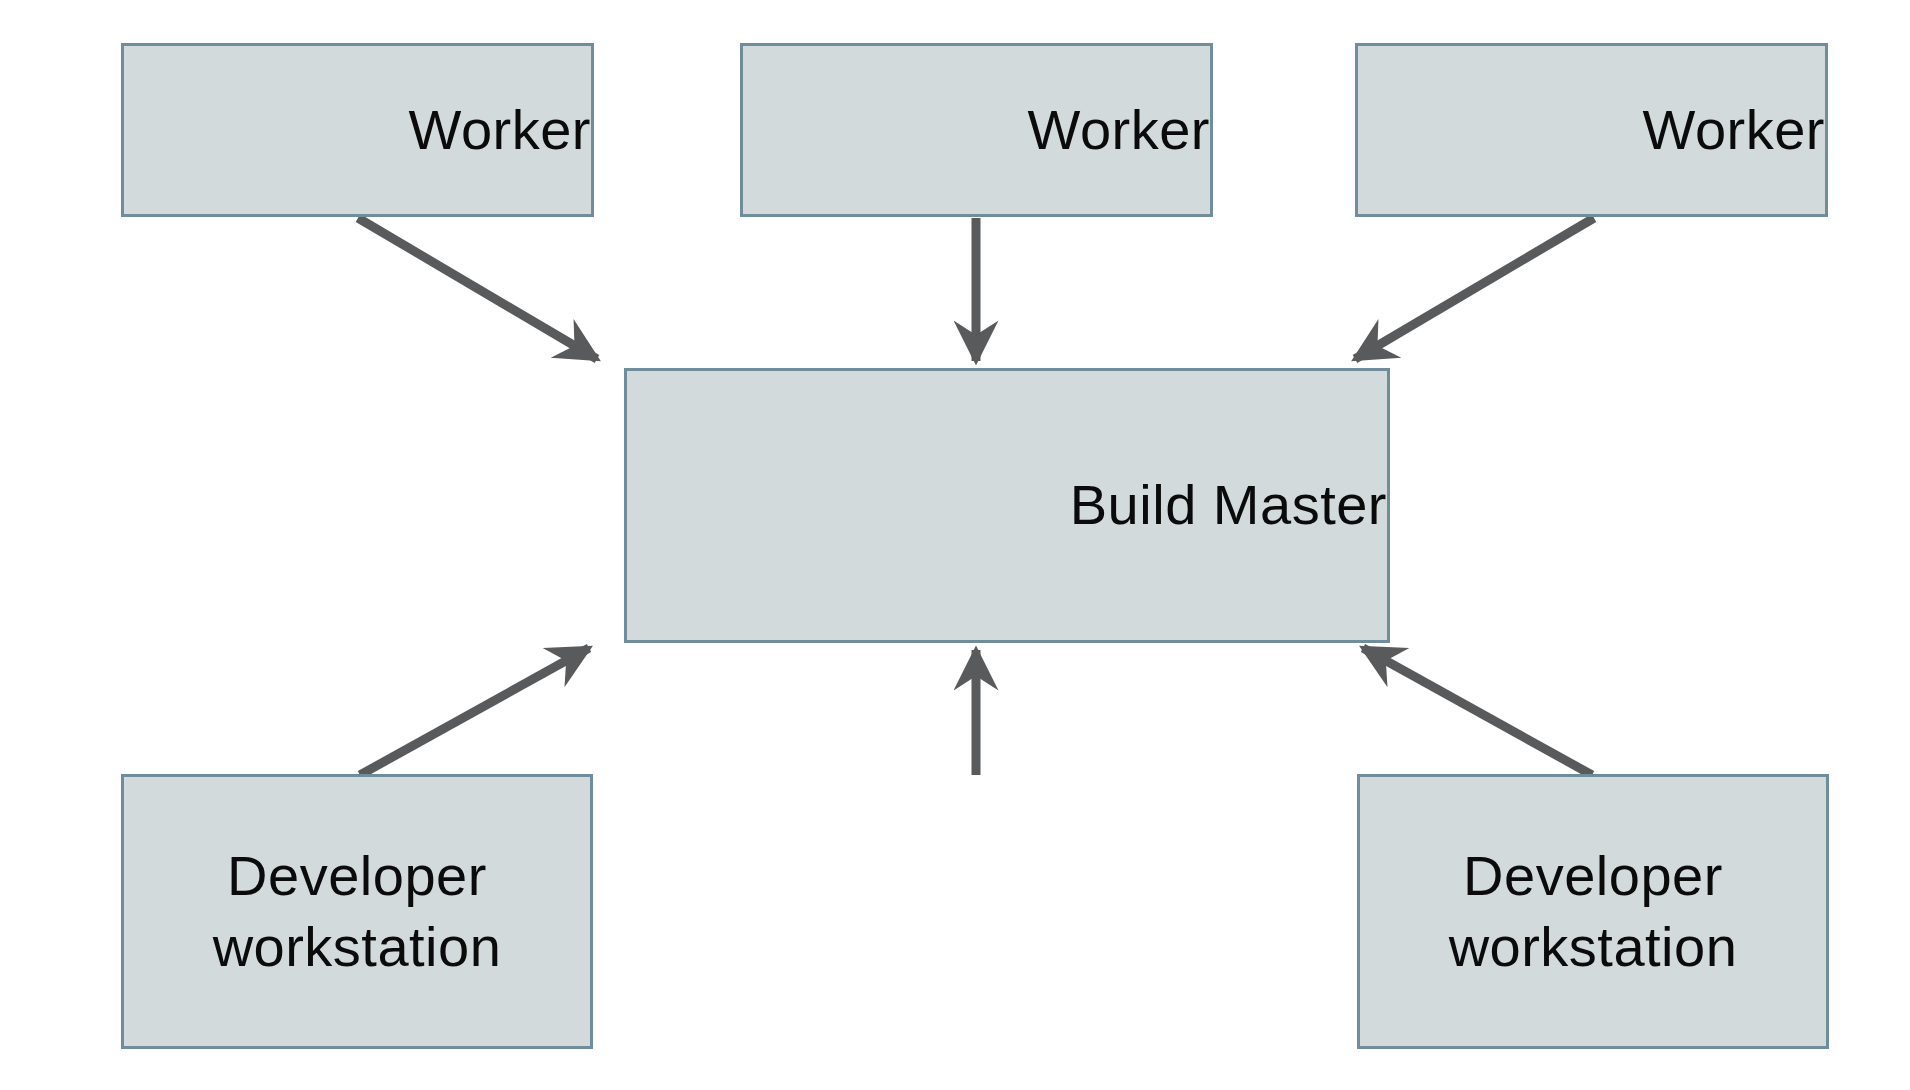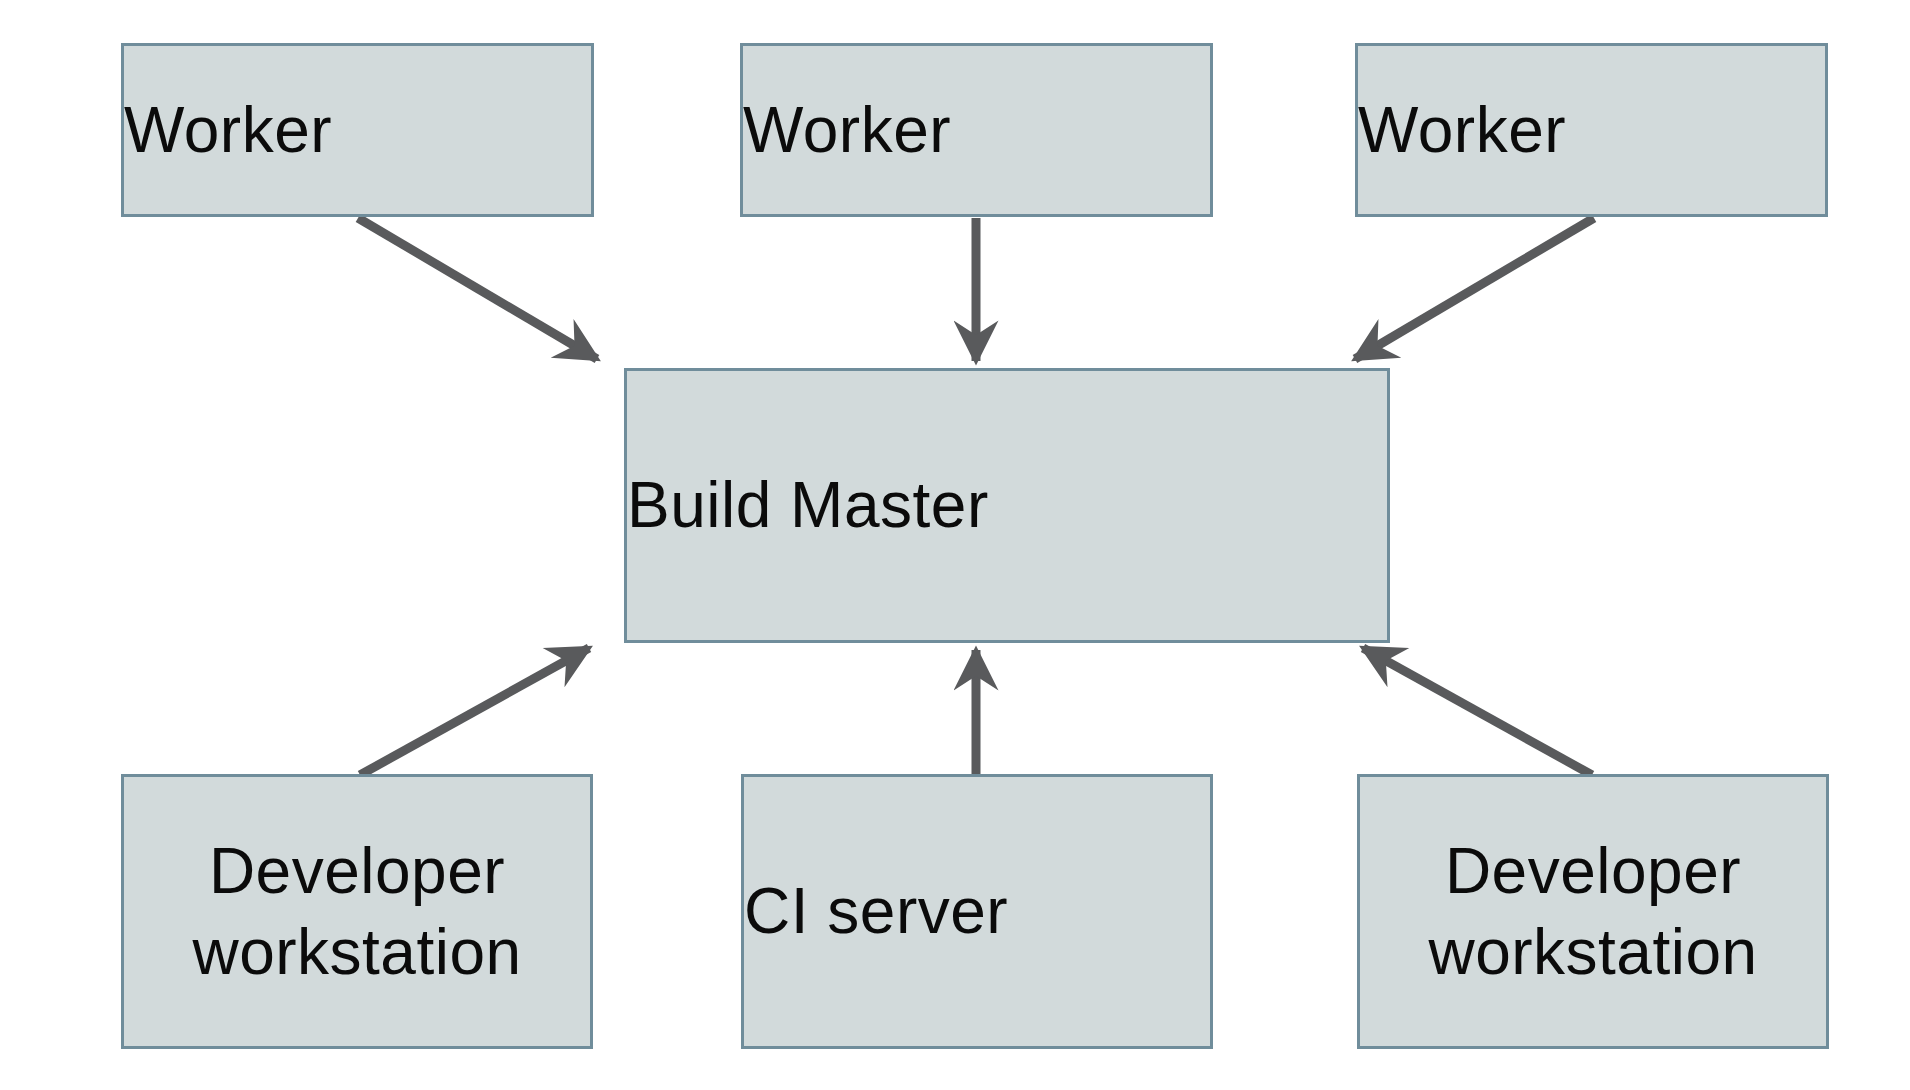--- a/index.html
+++ b/index.html
@@ -15,23 +15,23 @@
     overflow: hidden;
     font-family: "Liberation Sans", sans-serif;
   }
   .node {
     position: absolute;
     box-sizing: border-box;
     background: #d2dadb;
     border: 3px solid #708d9b;
     display: flex;
     align-items: center;
-    justify-content: flex-start;
+    justify-content: flex-end;
     text-align: center;
-    font-size: 64px;
+    font-size: 56px;
     line-height: 1.26;
     color: #0b0b0b;
     letter-spacing: 0.5px;
   }
   
   #node-worker-1 { left: 121px; top: 43px;  width: 473px; height: 174px; }
   #node-worker-2 { left: 740px; top: 43px;  width: 473px; height: 174px; }
   #node-worker-3 { left: 1355px; top: 43px; width: 473px; height: 174px; }
   
   #node-build-master { left: 624px; top: 368px; width: 766px; height: 275px; }
@@ -85,21 +85,18 @@
   </div>
 
   <div class="node" id="node-build-master">
     <span>Build Master</span>
   </div>
 
   <div class="node" id="node-dev-left">
     <span>Developer workstation</span>
   </div>
 
-  <div class="node" id="node-ci-server">
-    <span>CI server</span>
-  </div>
 
   <div class="node" id="node-dev-right">
     <span>Developer workstation</span>
   </div>
 
 </div>
 
 </body></html>

